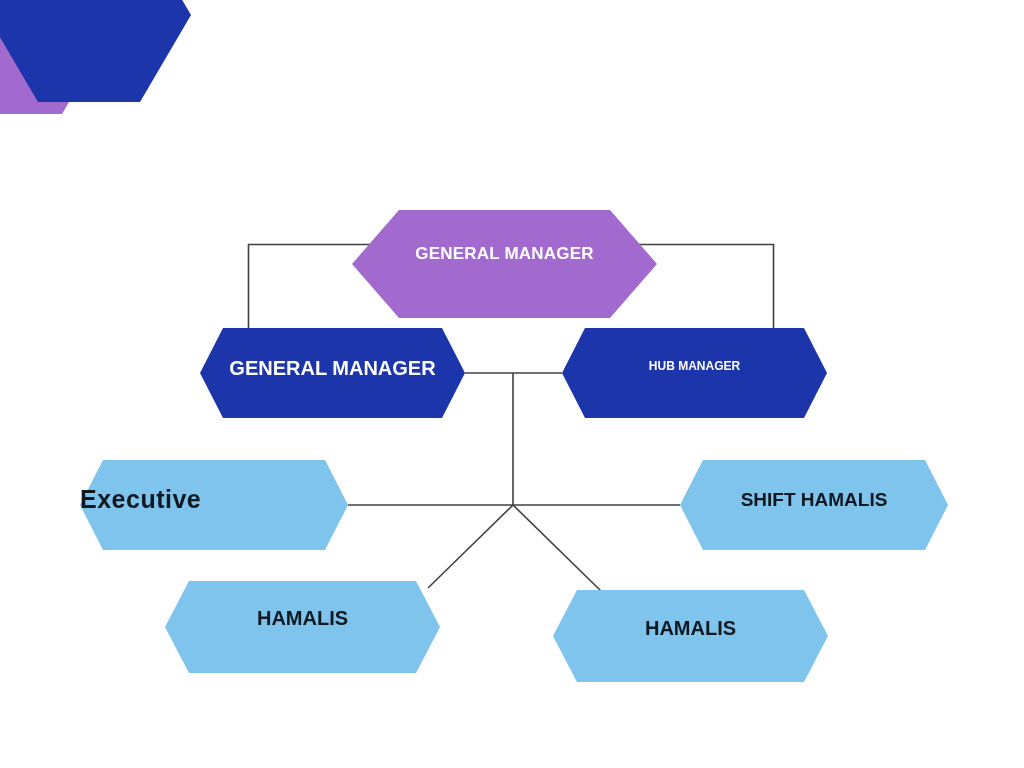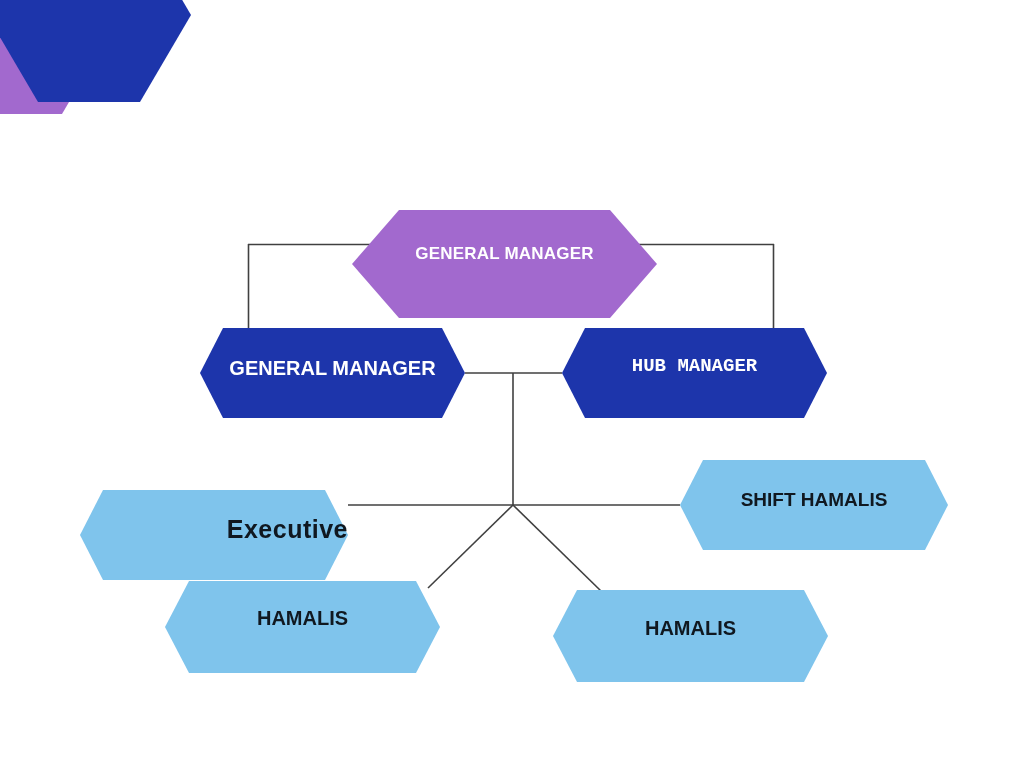--- a/index.html
+++ b/index.html
@@ -93,24 +93,24 @@
     <svg class="hexshape" viewBox="0 0 265 90" preserveAspectRatio="none">
       <polygon points="23,0 242,0 265,45 242,90 23,90 0,45" fill="#1d35ab"></polygon>
     </svg>
     <span class="label lbl-white" style="font-size:20px; font-weight:bold;">GENERAL MANAGER</span>
   </div>
 
   <div class="node" style="left:562px; top:328px; width:265px; height:90px; justify-content:center; padding-bottom:14px;">
     <svg class="hexshape" viewBox="0 0 265 90" preserveAspectRatio="none">
       <polygon points="23,0 242,0 265,45 242,90 23,90 0,45" fill="#1d35ab"></polygon>
     </svg>
-    <span class="label lbl-white" style="font-size:19px; font-weight:bold;font-family:Liberation Mono, monospace;">HUB MANAGER</span>
+    <span class="label lbl-white" style="font-size:12px; font-weight:bold;">HUB MANAGER</span>
   </div>
 
-  <div class="node" style="left:80px; top:460px; width:268px; height:90px; justify-content:flex-end; padding-bottom:12px;margin-top:30px;">
+  <div class="node" style="left:80px; top:460px; width:268px; height:90px; justify-content:flex-start; padding-bottom:12px;">
     <svg class="hexshape" viewBox="0 0 268 90" preserveAspectRatio="none">
       <polygon points="23,0 245,0 268,45 245,90 23,90 0,45" fill="#7fc4ec"></polygon>
     </svg>
     <span class="label lbl-dark" style="font-size:25px; font-weight:bold; letter-spacing:0.5px;">Executive</span>
   </div>
 
   <div class="node" style="left:680px; top:460px; width:268px; height:90px; justify-content:center; padding-bottom:12px;">
     <svg class="hexshape" viewBox="0 0 268 90" preserveAspectRatio="none">
       <polygon points="23,0 245,0 268,45 245,90 23,90 0,45" fill="#7fc4ec"></polygon>
     </svg>

